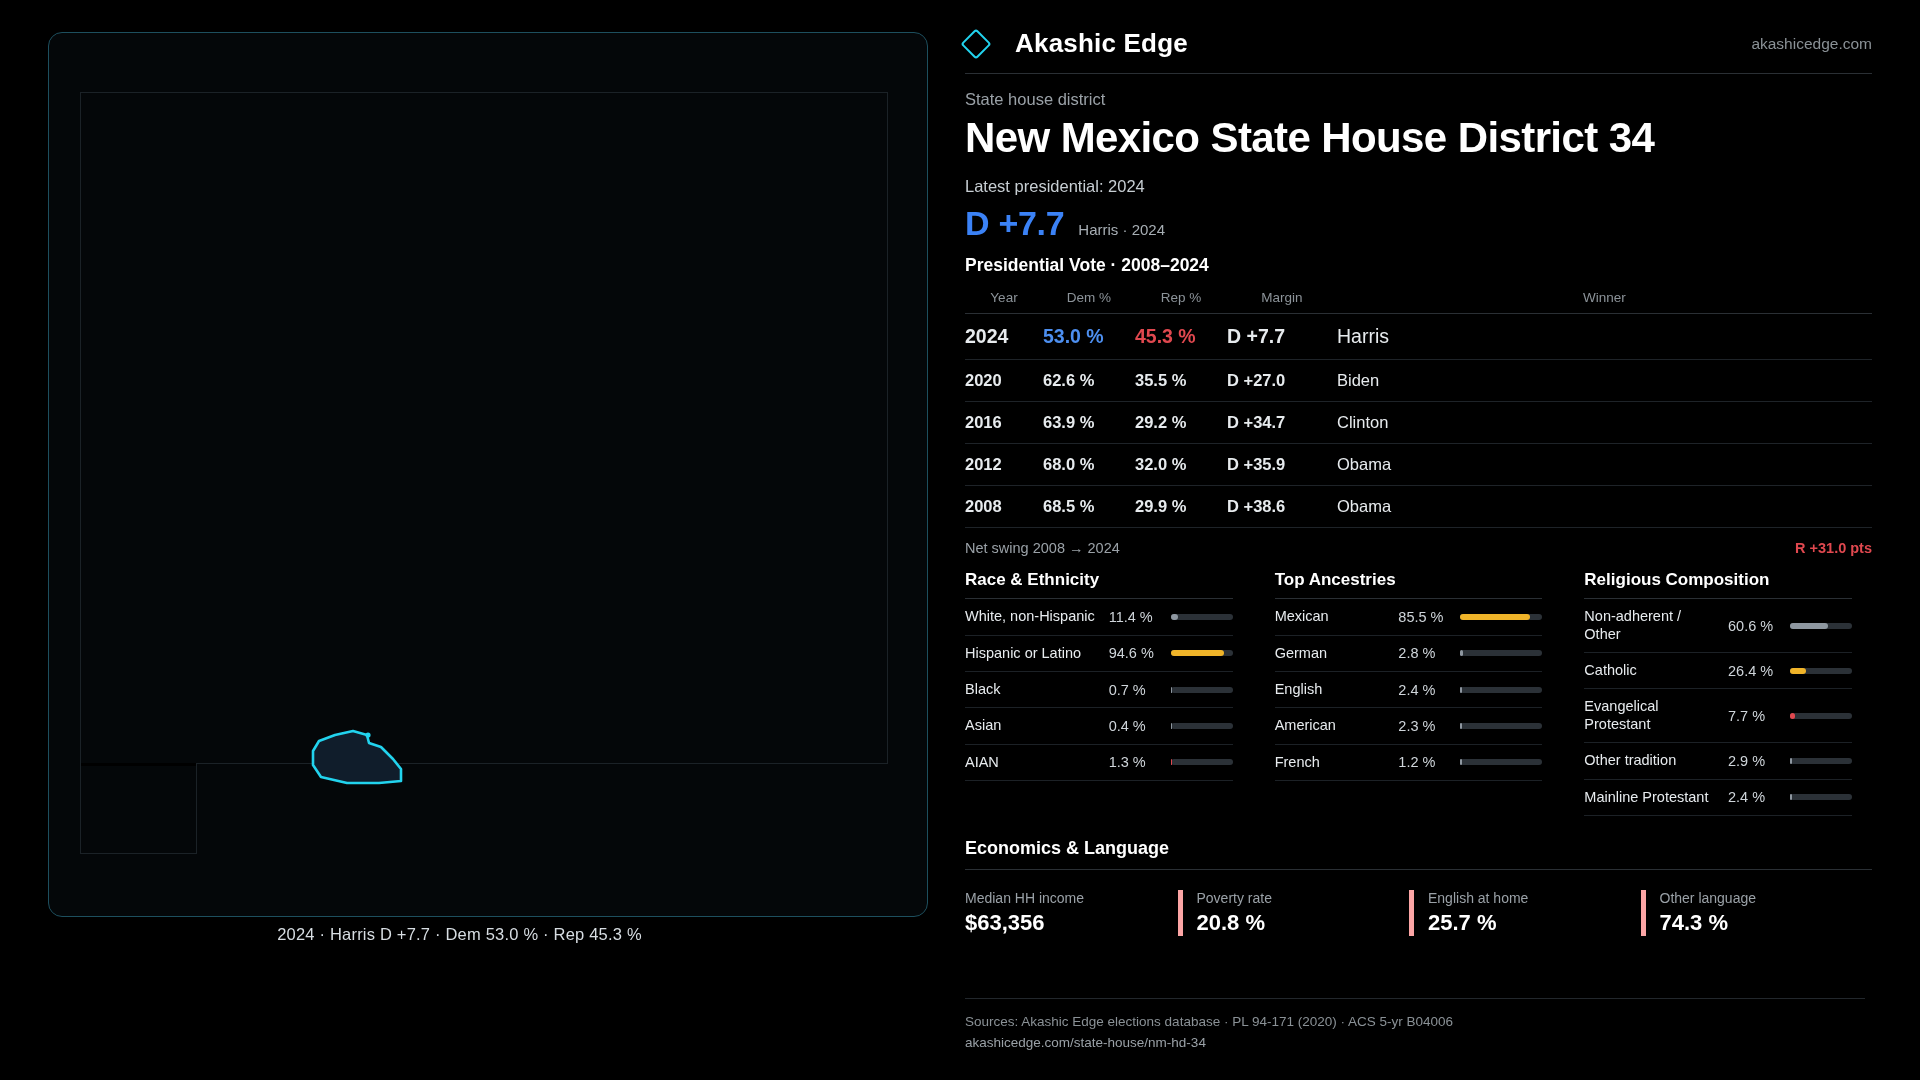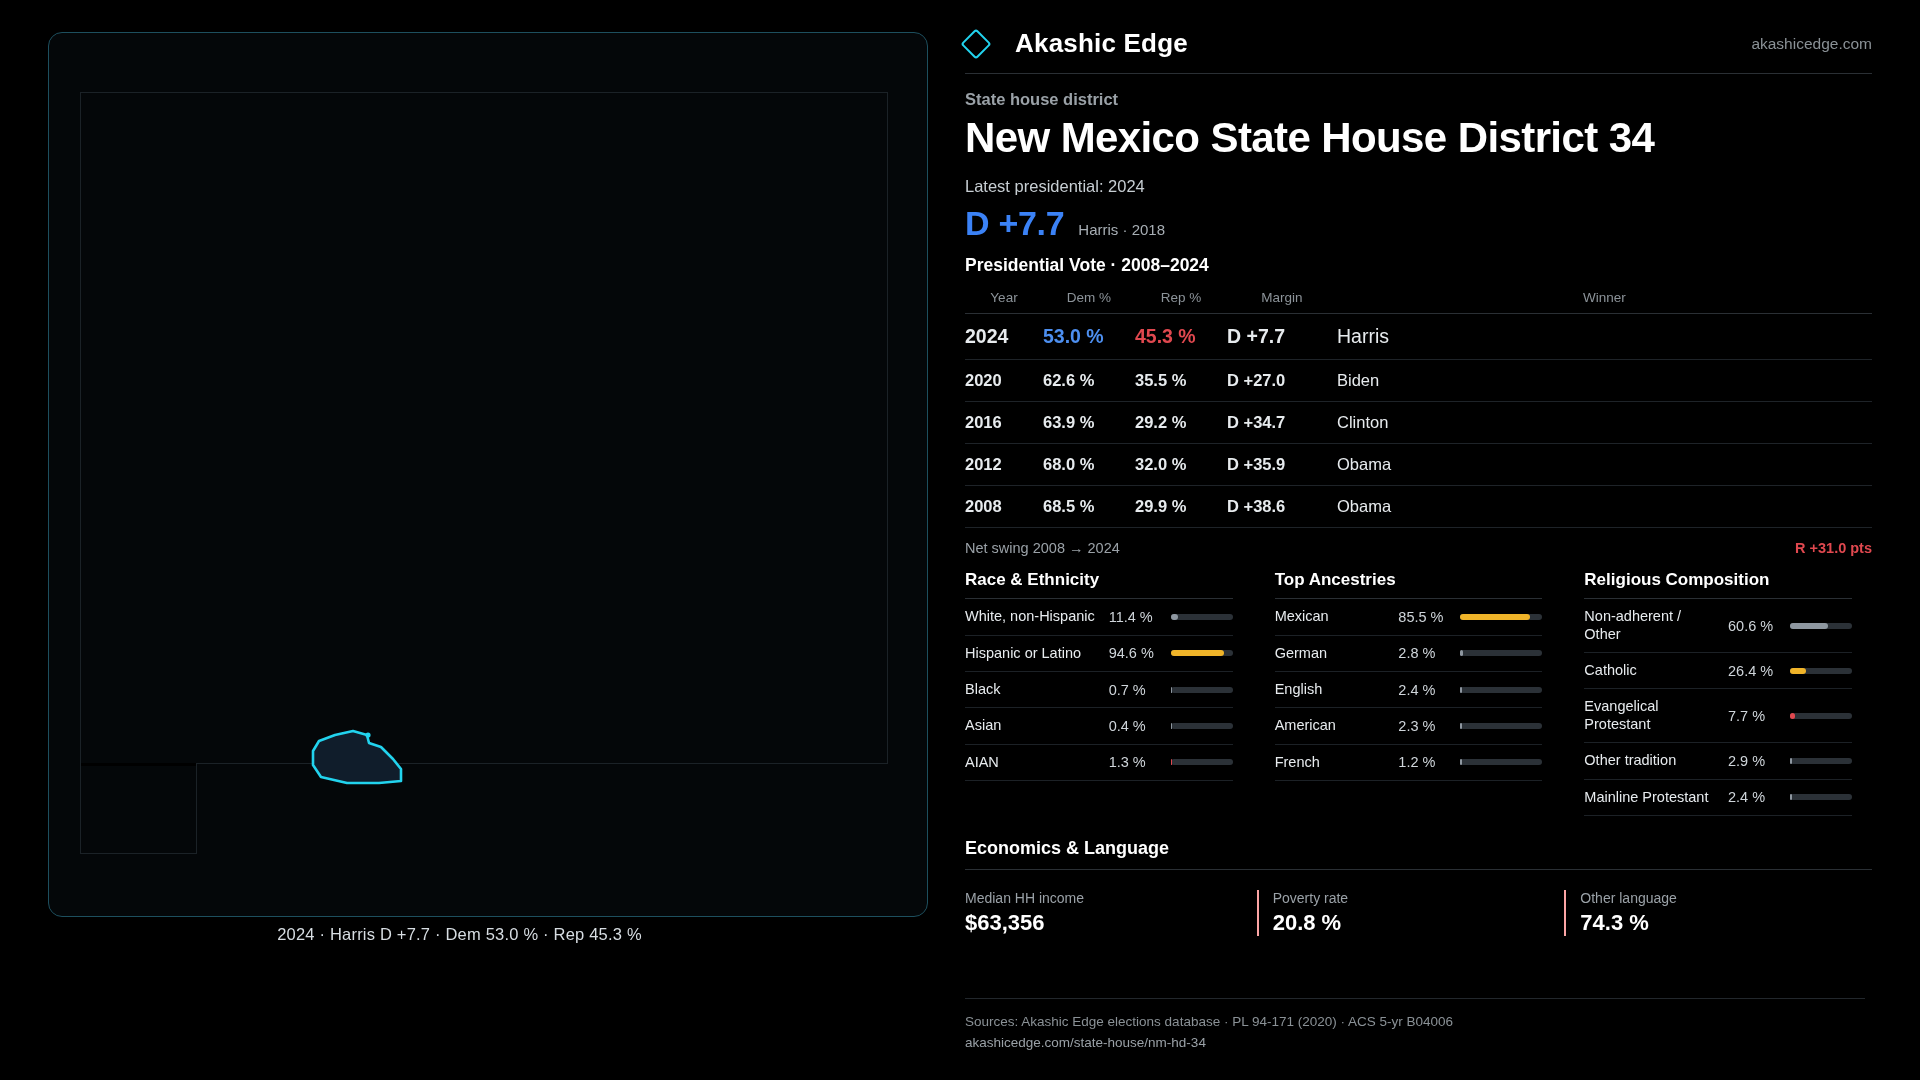--- a/index.html
+++ b/index.html
@@ -91,21 +91,20 @@
     font-size: 26px;
     font-weight: bold;
     letter-spacing: .2px;
   }
   .brand-url { color: #8a9196; font-size: 15.5px; }
 
   .eyebrow {
     color: #9aa1a7;
     font-size: 16.5px;
     margin-top: 16px;
-    font-weight: bold;
   }
   .title {
     color: #fff;
     font-size: 42px;
     font-weight: bold;
     letter-spacing: -.6px;
     margin-top: 6px;
     line-height: 1.1;
   }
   .latest {
@@ -234,21 +233,21 @@
   }
   .econ-grid {
     display: flex;
     margin-top: 10px;
     border-top: 1px solid #2a2f34;
     padding-top: 20px;
   }
   .econ-cell {
     flex: 1 1 0;
     padding-left: 14px;
-    border-left: 2px solid #fca5a5;
+    border-left: 5px solid #fca5a5;
   }
   .econ-cell:first-child { border-left: none; padding-left: 0; }
   .econ-label { color: #9aa1a7; font-size: 14px; }
   .econ-value { color: #fff; font-size: 22px; font-weight: bold; margin-top: 4px; }
 
   .sources {
     position: absolute;
     left: 30px;
     bottom: 26px;
     color: #8a9196;
@@ -290,21 +289,21 @@
       </div>
       <span class="brand-url">akashicedge.com</span>
     </div>
 
     <div class="eyebrow">State house district</div>
     <h1 class="title">New Mexico State House District 34</h1>
     <div class="latest">Latest presidential: 2024</div>
 
     <div class="margin-row">
       <span class="margin-big">D +7.7</span>
-      <span class="margin-sub">Harris · 2018</span>
+      <span class="margin-sub">Harris · 2024</span>
     </div>
 
     <div class="section-title">Presidential Vote · 2008–2024</div>
 
     <table class="results">
       <thead>
         <tr>
           <th class="c-year">Year</th>
           <th class="c-dem">Dem %</th>
           <th class="c-rep">Rep %</th>
@@ -483,20 +482,24 @@
     <div class="econ-grid">
       <div class="econ-cell">
         <div class="econ-label">Median HH income</div>
         <div class="econ-value">$63,356</div>
       </div>
       <div class="econ-cell">
         <div class="econ-label">Poverty rate</div>
         <div class="econ-value">20.8 %</div>
       </div>
       <div class="econ-cell">
+        <div class="econ-label">English at home</div>
+        <div class="econ-value">25.7 %</div>
+      </div>
+      <div class="econ-cell">
         <div class="econ-label">Other language</div>
         <div class="econ-value">74.3 %</div>
       </div>
     </div>
 
     <div class="sources">
       <div>Sources: Akashic Edge elections database · PL 94-171 (2020) · ACS 5-yr B04006</div>
       <div class="line2">akashicedge.com/state-house/nm-hd-34</div>
     </div>
 

